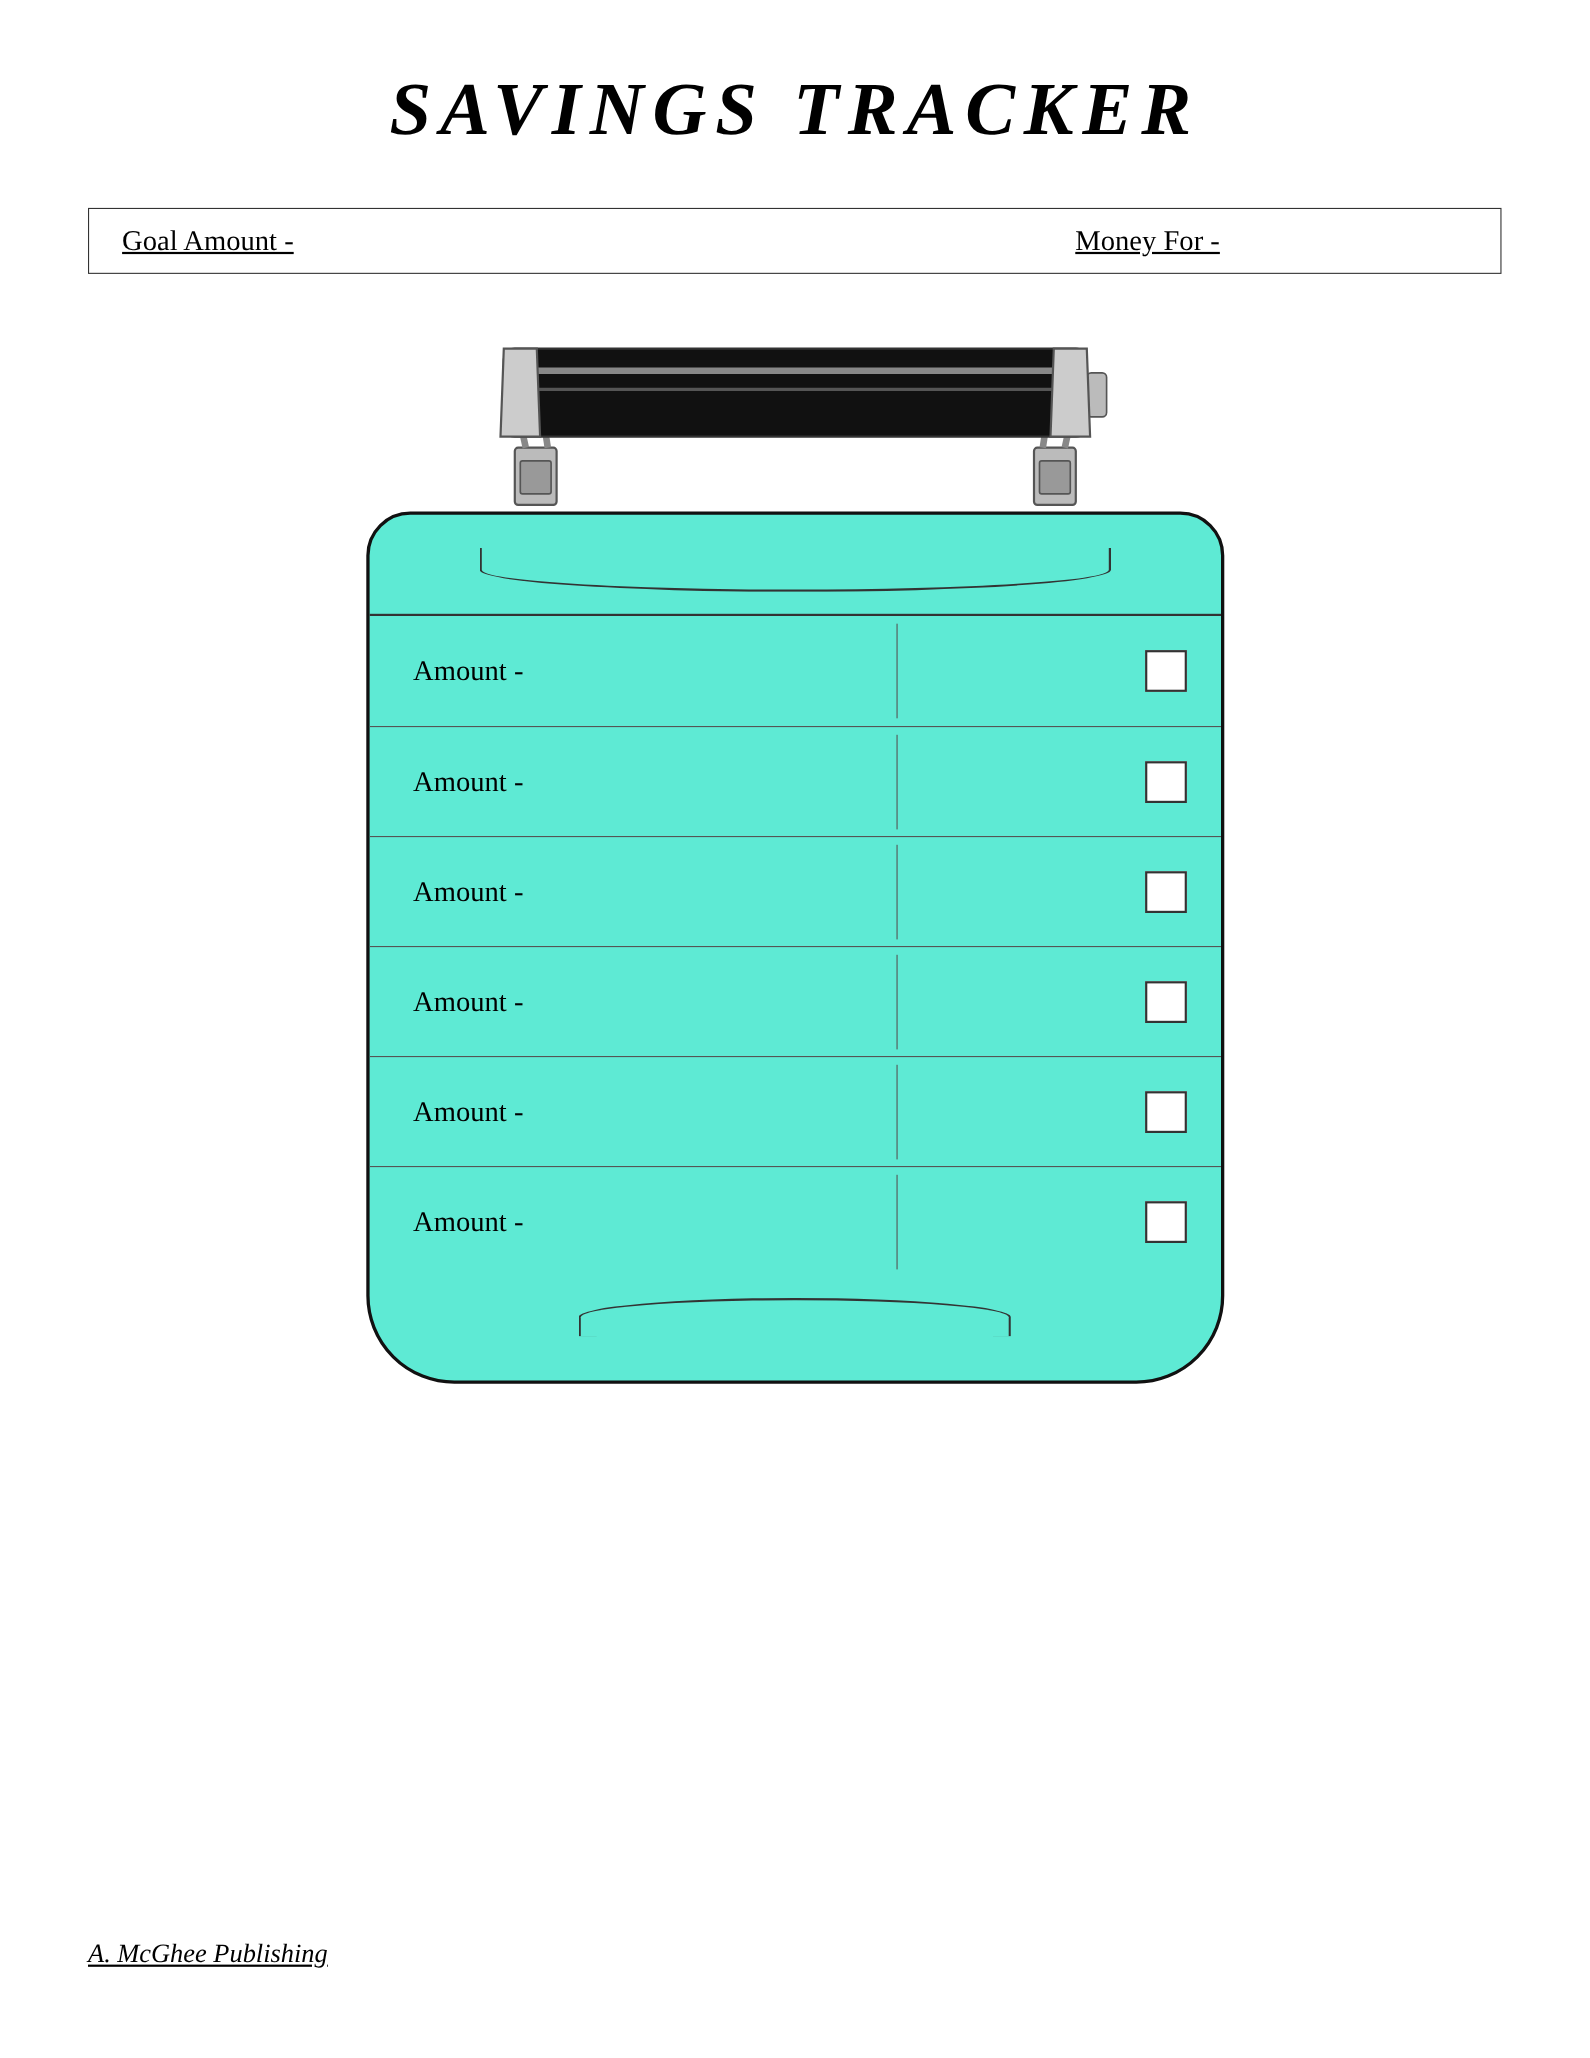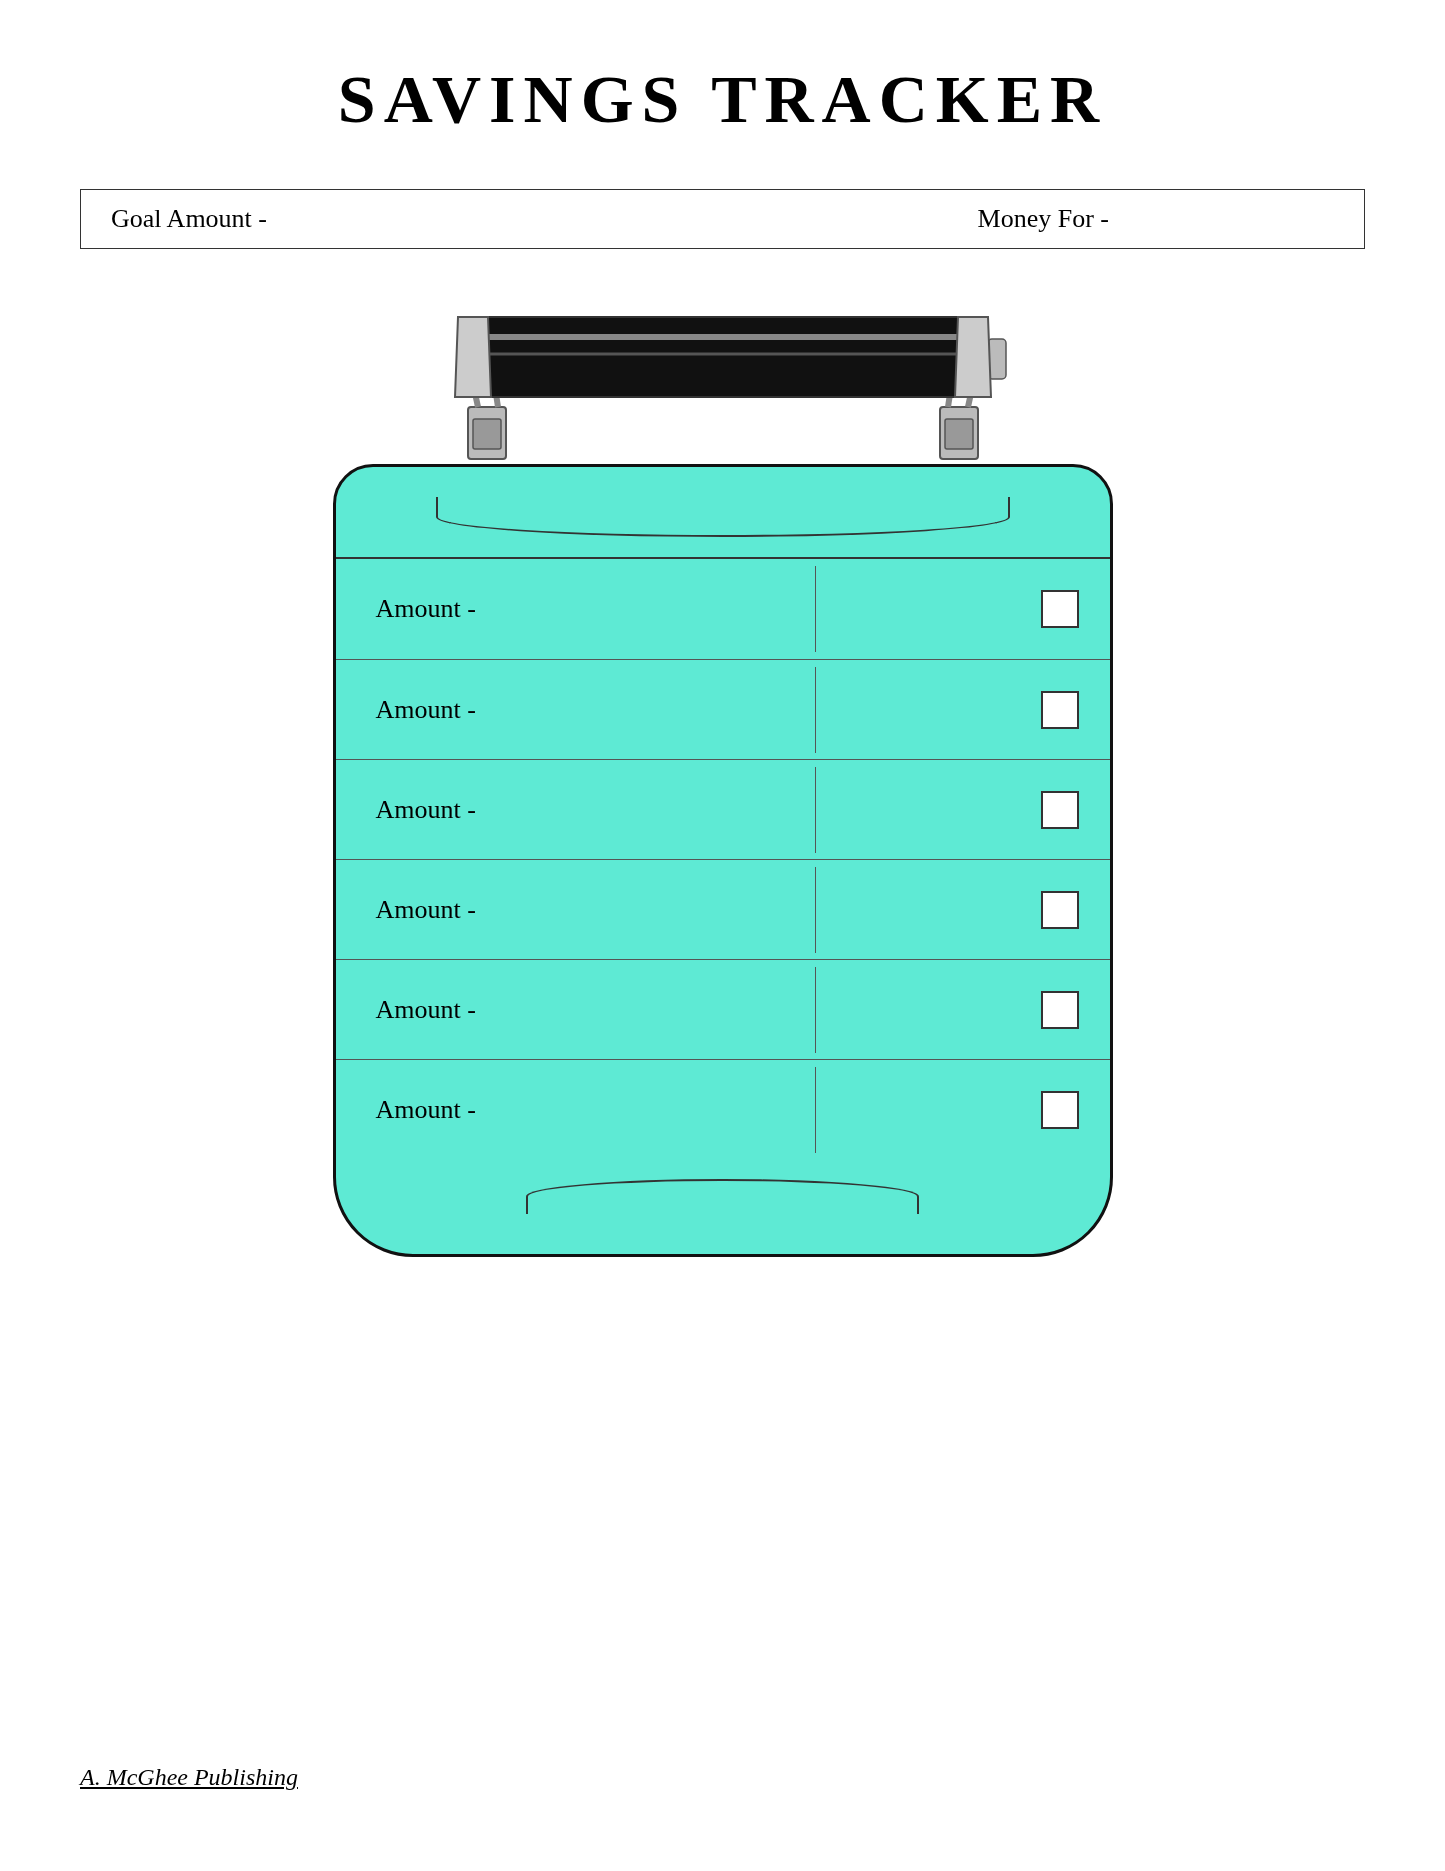--- a/index.html
+++ b/index.html
@@ -18,29 +18,31 @@
     }
 
     .page-title {
       text-align: center;
       font-size: 68px;
       font-weight: 700;
       letter-spacing: 8px;
       text-transform: uppercase;
       margin-bottom: 50px;
       font-family: Georgia, serif;
+      font-style: italic;
     }
 
     .goal-bar {
       border: 1.5px solid #333;
       display: flex;
       flex-direction: row;
       padding: 14px 30px;
       margin-bottom: 50px;
       font-size: 26px;
+      text-decoration: underline;
     }
 
     .goal-amount-label {
       flex: 1;
     }
 
     .money-for-label {
       flex: 1;
       text-align: center;
       padding-left: 60px;

